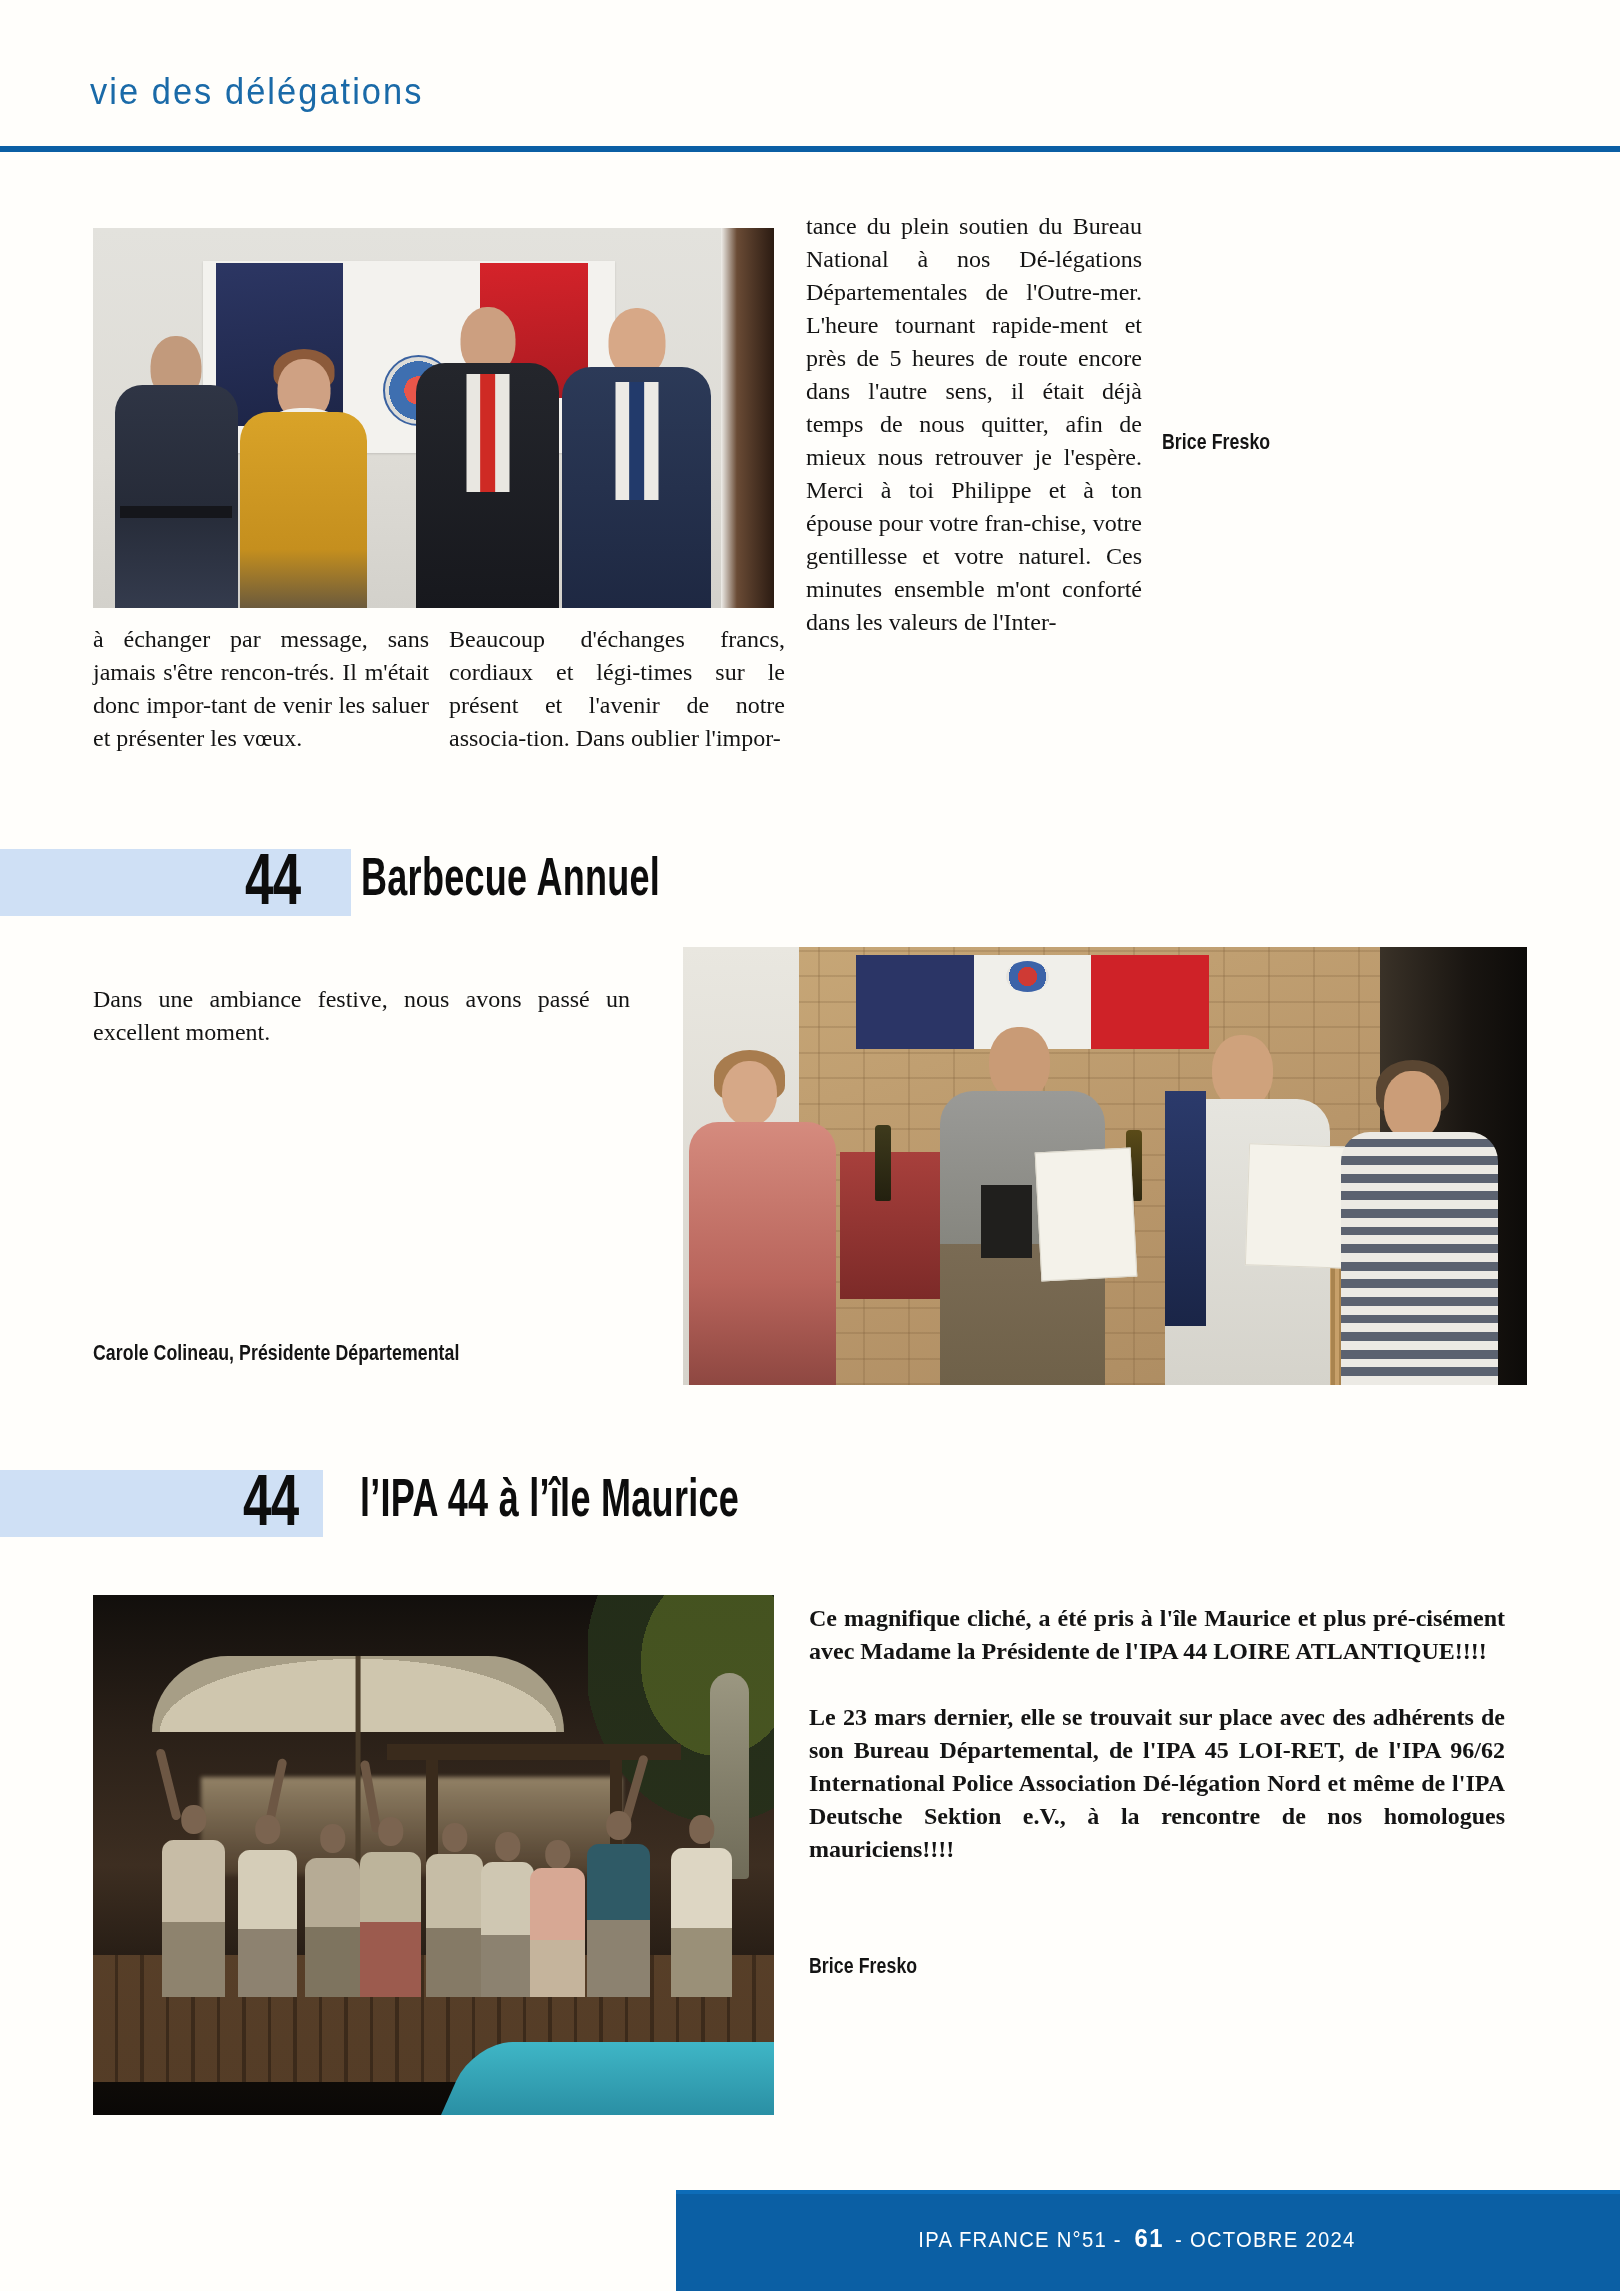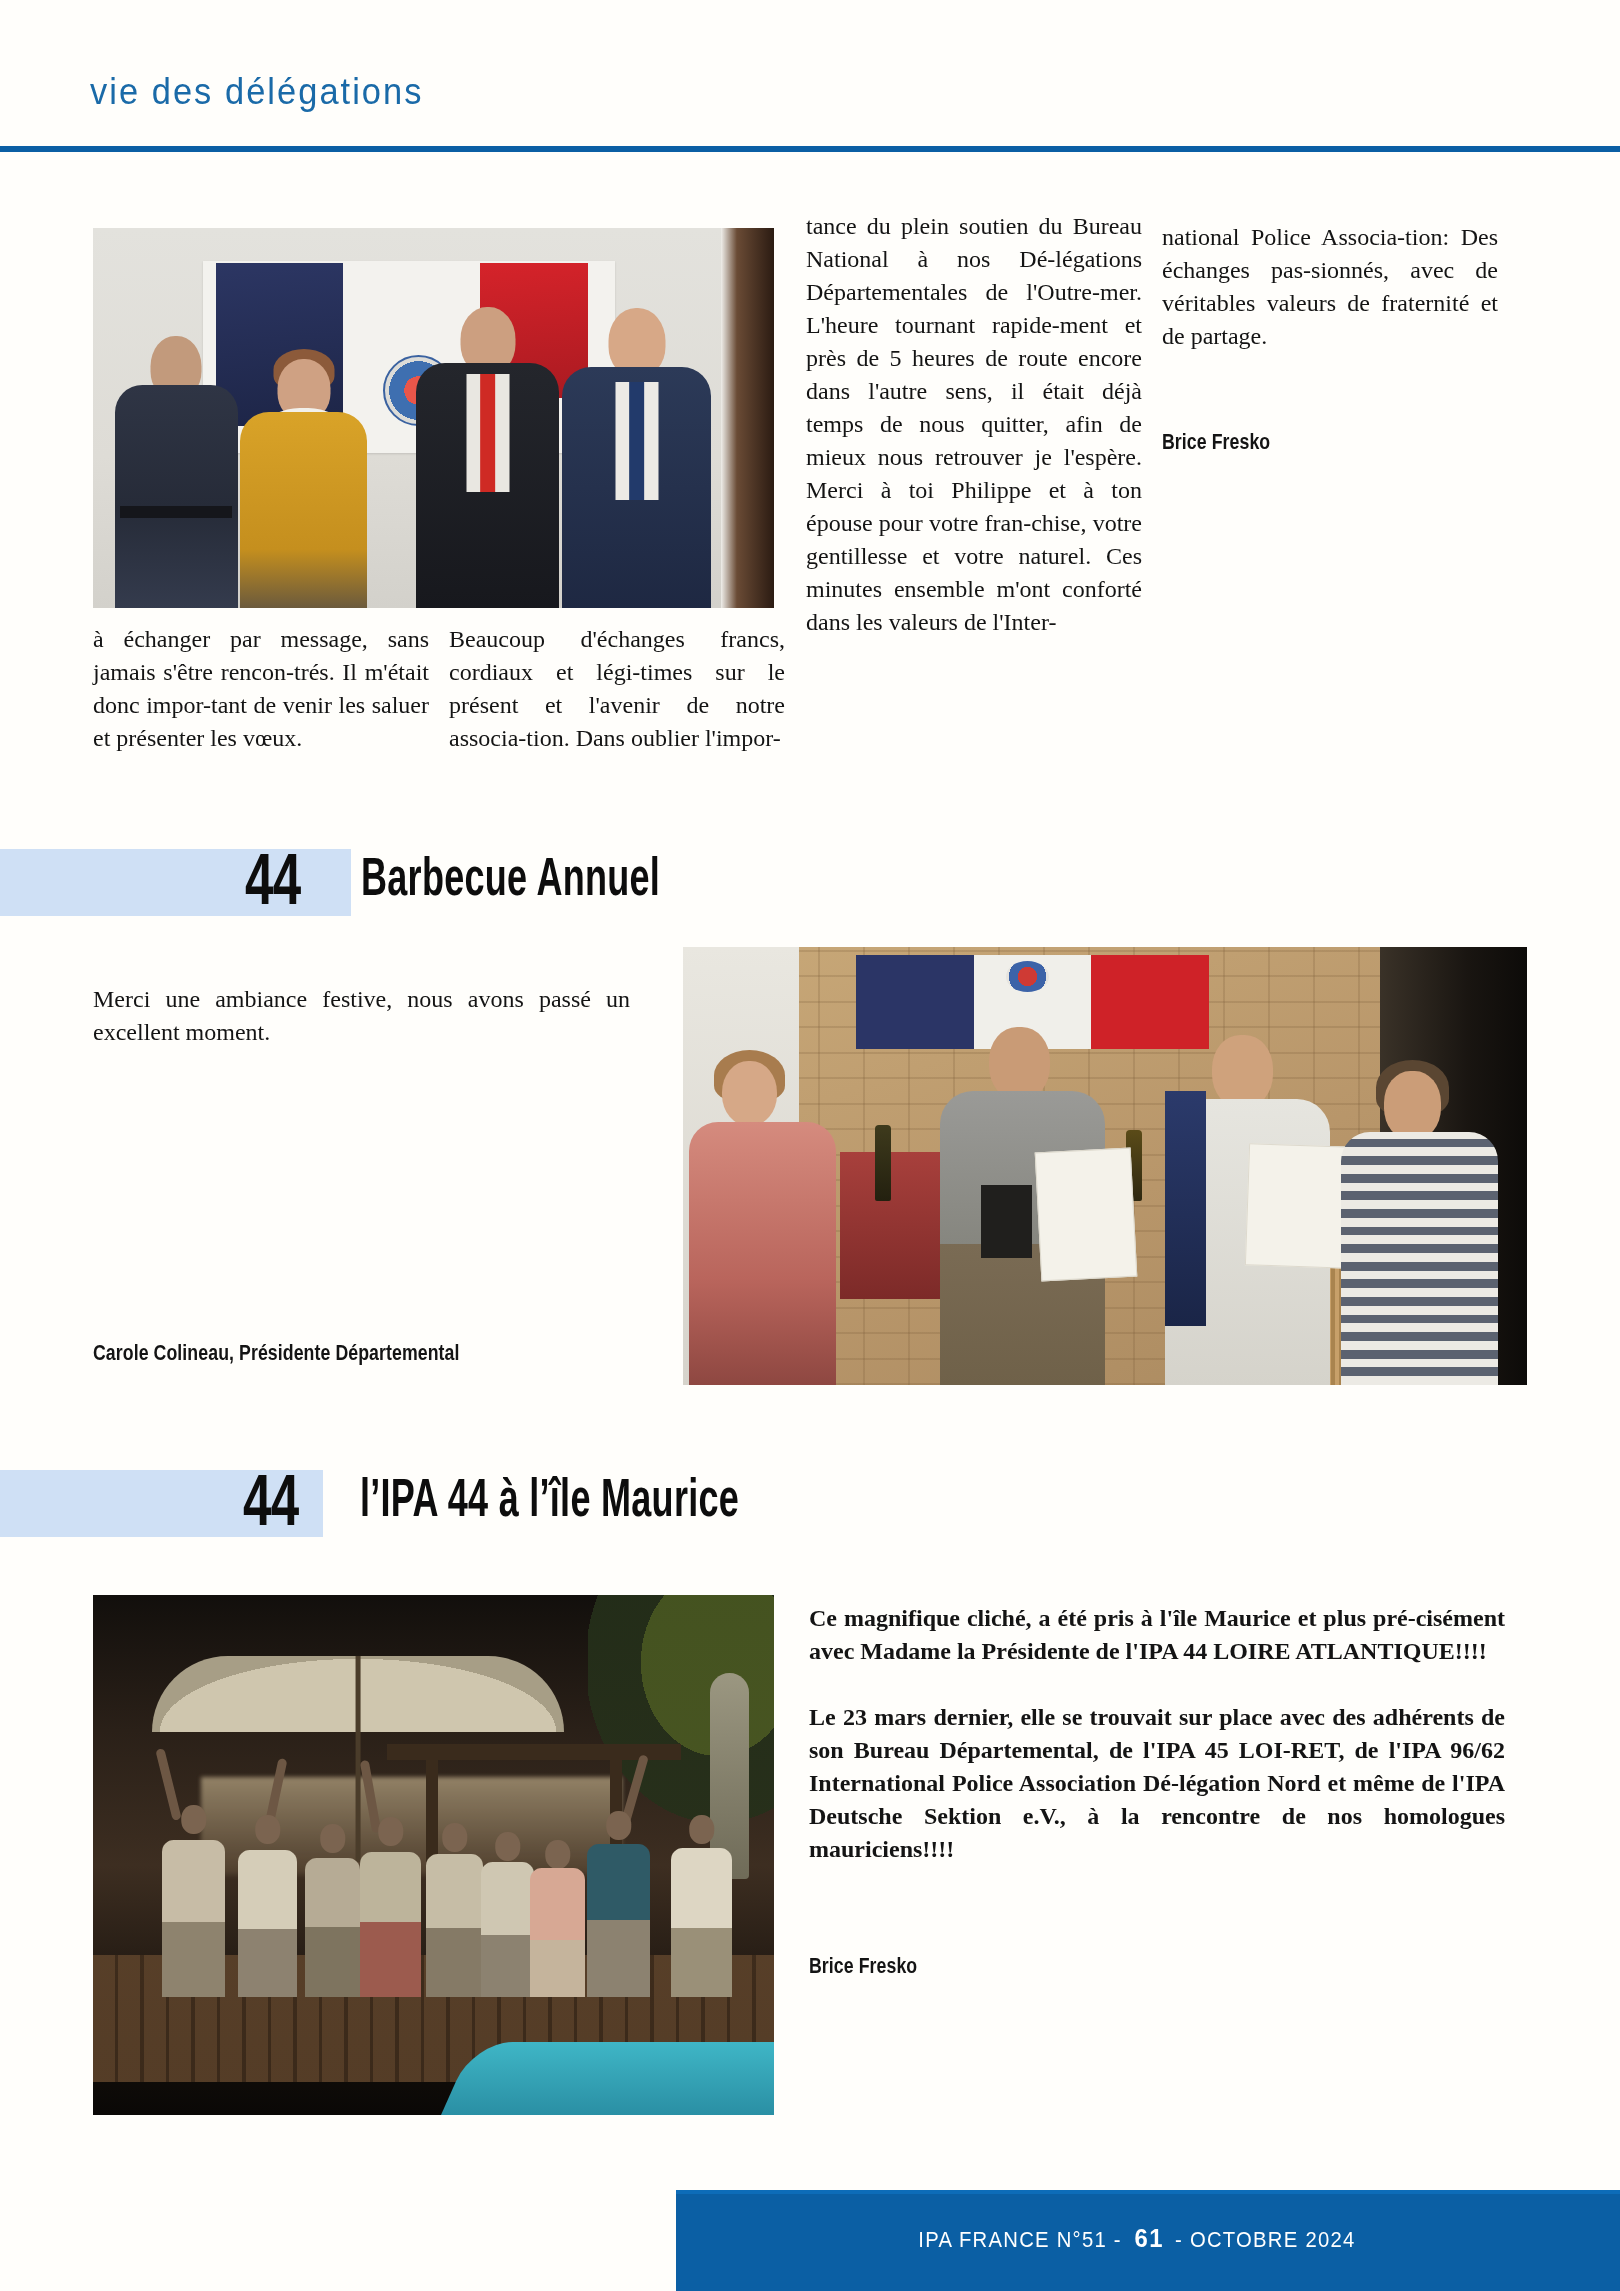--- a/index.html
+++ b/index.html
@@ -341,34 +341,31 @@
 
   <div class="col" id="col-left-top">
     <p>à échanger par message, sans jamais s'être rencon-trés. Il m'était donc impor-tant de venir les saluer et présenter les vœux.</p>
   </div>
   <div class="col" id="col-mid-top">
     <p>Beaucoup d'échanges francs, cordiaux et légi-times sur le présent et l'avenir de notre associa-tion. Dans oublier l'impor-</p>
   </div>
   <div class="col" id="col-right-top">
     <p>tance du plein soutien du Bureau National à nos Dé-légations Départementales de l'Outre-mer. L'heure tournant rapide-ment et près de 5 heures de route encore dans l'autre sens, il était déjà temps de nous quitter, afin de mieux nous retrouver je l'espère. Merci à toi Philippe et à ton épouse pour votre fran-chise, votre gentillesse et votre naturel. Ces minutes ensemble m'ont conforté dans les valeurs de l'Inter-</p>
   </div>
-  <div class="col" id="col-far-top">
-    <p>national Police Associa-tion: Des échanges pas-sionnés, avec de véritables valeurs de fraternité et de partage.</p>
-  </div>
   <div class="byline" id="byline-top">Brice Fresko</div>
 
   <div class="section-head" id="head-barbecue">
     <div class="band"></div>
     <div class="num">44</div>
     <div class="title">Barbecue Annuel</div>
   </div>
 
   <div class="col" id="col-barbecue">
     <p style="height:33px"></p>
-    <p>Merci une ambiance festive, nous avons passé un excellent moment.</p>
+    <p>Dans une ambiance festive, nous avons passé un excellent moment.</p>
   </div>
   <div class="byline" id="byline-barbecue">Carole Colineau, Présidente Départemental</div>
 
   <div class="photo" id="photo-award">
     <div class="stone"></div>
     <div class="wallL"></div>
     <div class="doorR"></div>
     <div class="flag">
         <i class="b"></i>
         <i class="w"></i>

